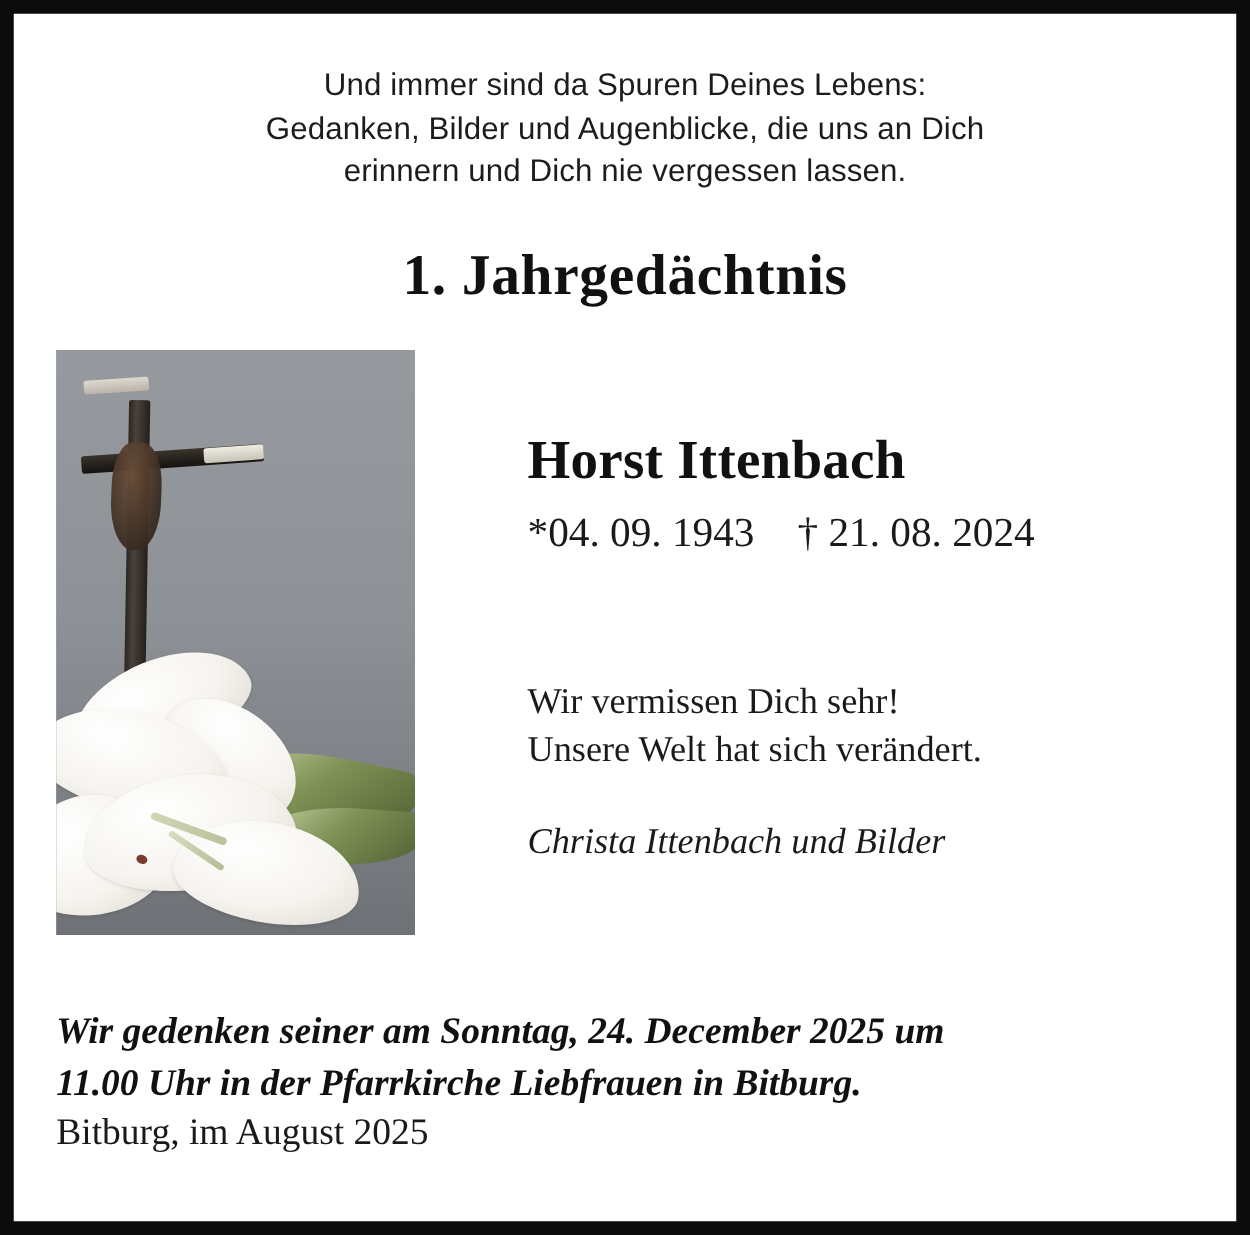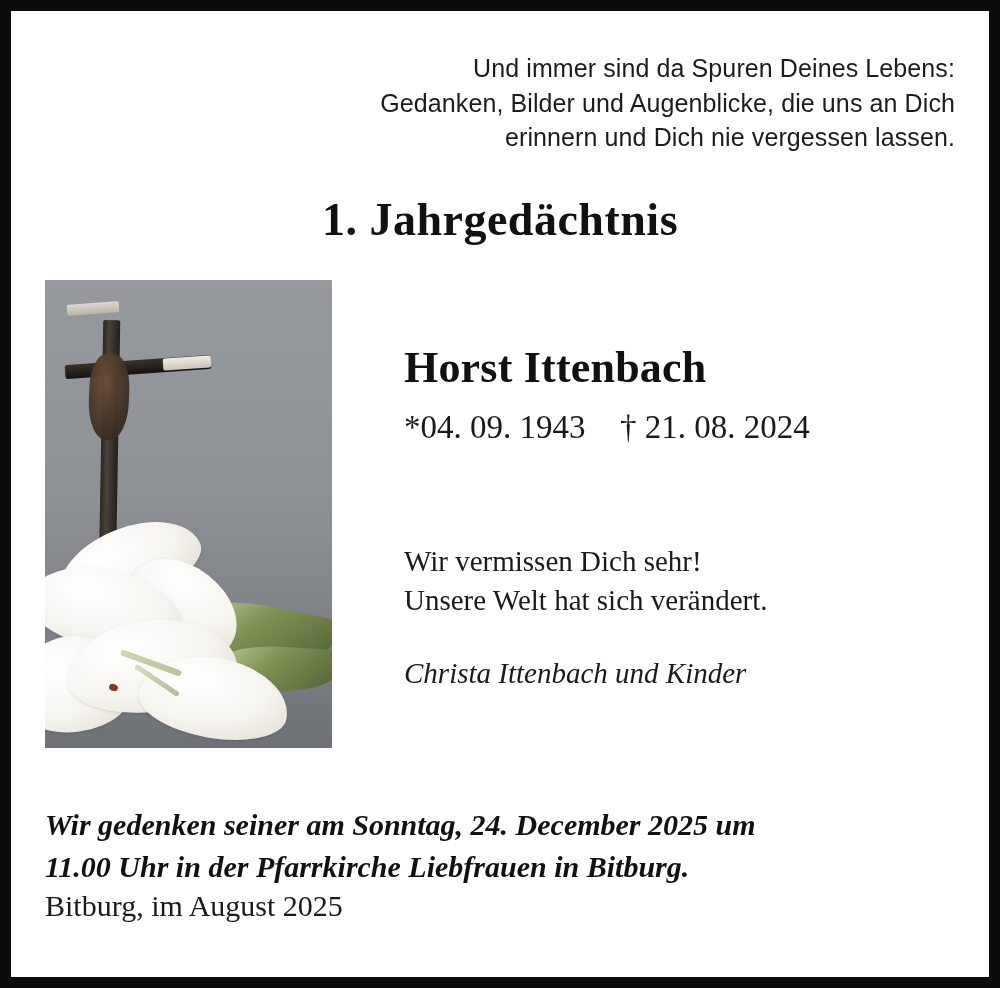--- a/index.html
+++ b/index.html
@@ -26,21 +26,21 @@
   .inner {
     box-sizing: border-box;
     width: 100%;
     height: 100%;
     padding: 30px 34px 20px 34px;
     position: relative;
   }
 
   
   .verse {
-    text-align: right;
+    text-align: center;
     font-family: "Liberation Sans", sans-serif;
     font-size: 25px;
     line-height: 1.38;
     color: #1c1c1c;
     margin: 10px 0 0 0;
     letter-spacing: 0.1px;
   }
   .verse div { white-space: nowrap; }
 
   
@@ -173,21 +173,21 @@
     position: absolute;
     background: linear-gradient(135deg, #c9d3a8 0%, #7f9155 45%, #4e5f32 100%);
     border-radius: 60% 10% 60% 10%;
   }
   .l1 { left: 160px; top: 96px;  width: 150px; height: 56px; transform: rotate(12deg); }
   .l2 { left: 186px; top: 138px; width: 130px; height: 46px; transform: rotate(4deg); }
 
   
   .right {
     flex: 1 1 auto;
-    padding-left: 72px;
+    padding-left: 90px;
     padding-top: 62px;
   }
   .name {
     font-family: "Liberation Serif", serif;
     font-weight: bold;
     font-size: 44px;
     letter-spacing: 0.2px;
     color: #111111;
     white-space: nowrap;
   }
@@ -275,21 +275,21 @@
         <div class="name">Horst Ittenbach</div>
         <div class="dates">
           <span>*04. 09. 1943</span>
           <span class="sep"></span>
           <span>† 21. 08. 2024</span>
         </div>
         <div class="message">
           <div>Wir vermissen Dich sehr!</div>
           <div>Unsere Welt hat sich verändert.</div>
         </div>
-        <div class="family">Christa Ittenbach und Kinder</div>
+        <div class="family">Christa Ittenbach und Bilder</div>
       </div>
 
     </div>
 
     <div class="service">
       <div>Wir gedenken seiner am Sonntag, 24. December 2025 um</div>
       <div>11.00 Uhr in der Pfarrkirche Liebfrauen in Bitburg.</div>
     </div>
 
     <div class="place">Bitburg, im August 2025</div>

